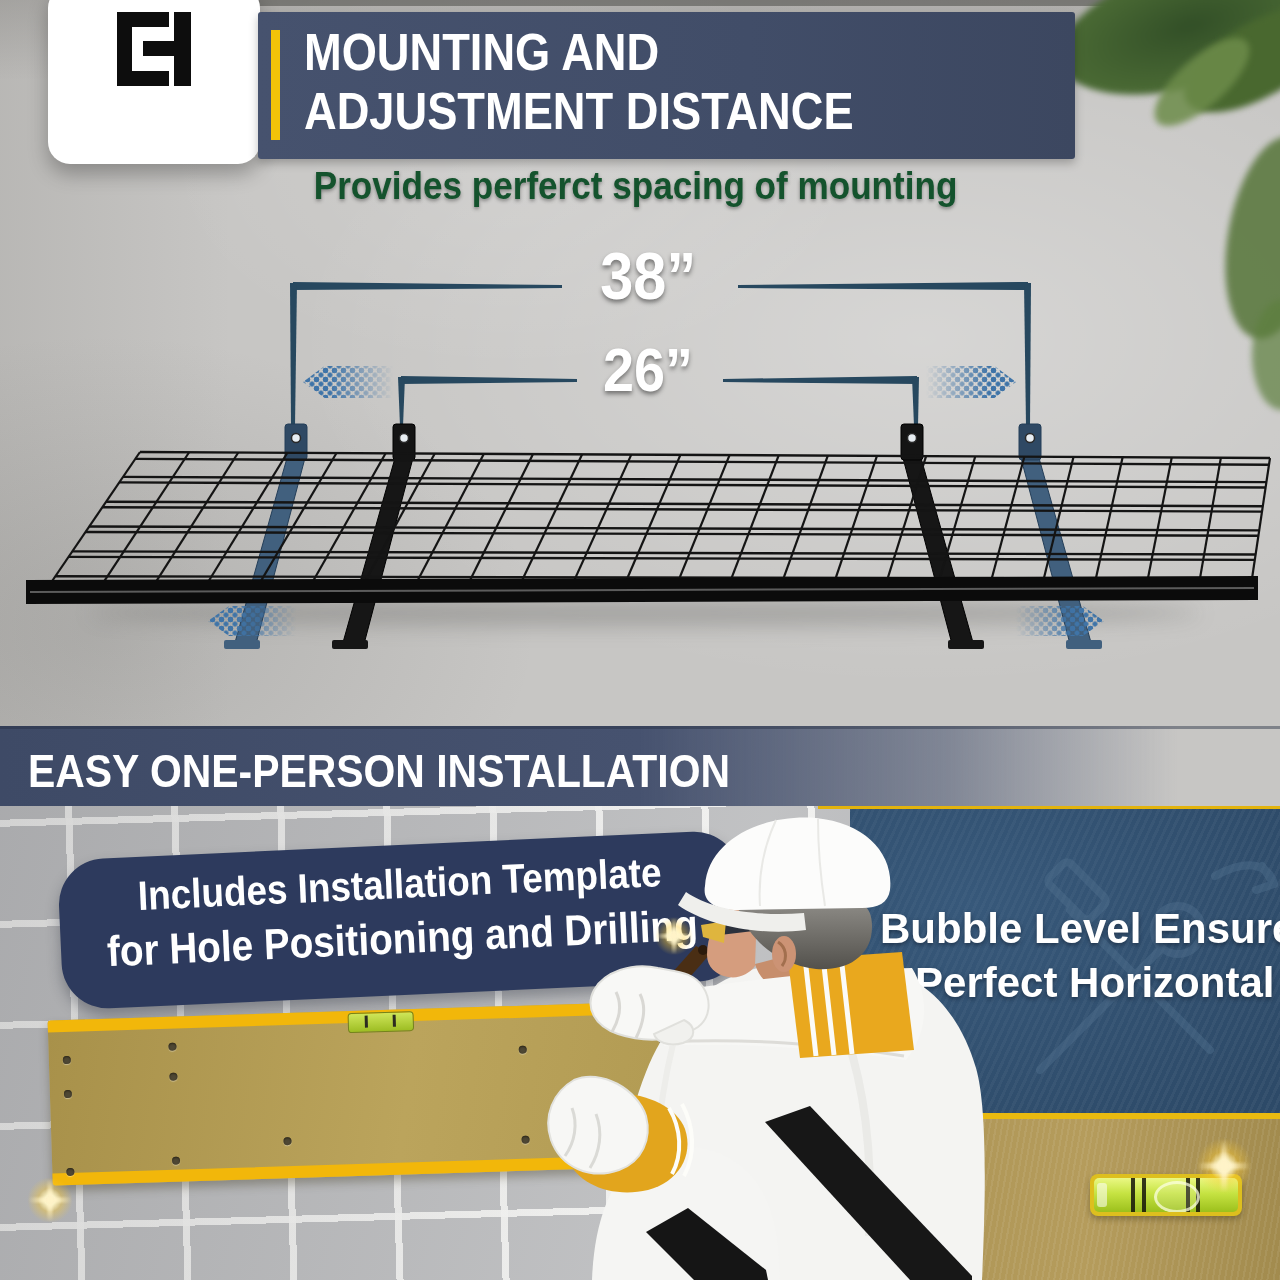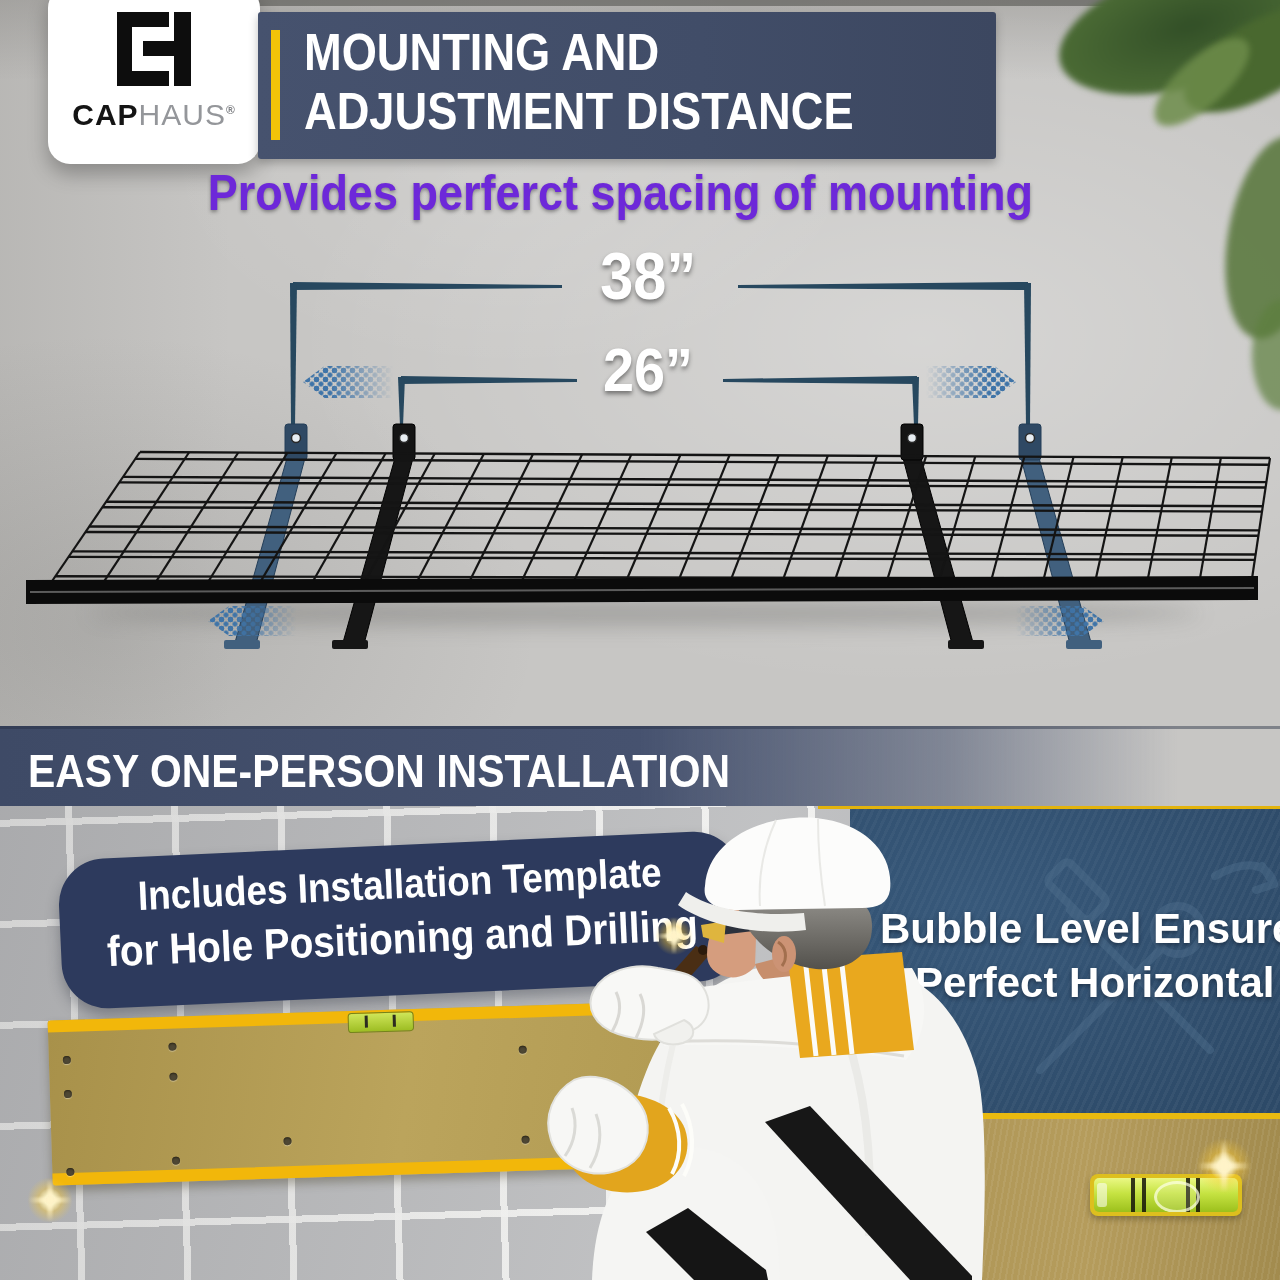--- a/index.html
+++ b/index.html
@@ -26,30 +26,30 @@
   .lm-left{left:0;top:0;width:15px;height:74px;}
   .lm-bot{left:0;top:59px;width:52px;height:15px;}
   .lm-mid{left:26px;top:29px;width:48px;height:15px;}
   .lm-rt{left:57px;top:0;width:17px;height:33px;}
   .lm-rb{left:57px;top:41px;width:17px;height:33px;}
   .logo-text{position:absolute;left:0;top:112px;width:212px;text-align:center;
     font-size:30px;letter-spacing:1px;font-weight:700;color:#141414;white-space:nowrap;}
   .logo-text .light{font-weight:400;color:#94969a;}
   .logo-text sup{font-size:12px;color:#7c7e82;}
   
-  .title-banner{position:absolute;left:258px;top:12px;width:738px;height:147px;
+  .title-banner{position:absolute;left:258px;top:12px;width:817px;height:147px;
     background:linear-gradient(90deg,#46526e 0%,#414d68 60%,#3c4760 100%);
     border-radius:3px;box-shadow:0 4px 10px rgba(0,0,0,.25);}
   .title-bar{position:absolute;left:13px;top:18px;width:9px;height:110px;background:#f2c308;}
   .title-text{position:absolute;left:46px;top:11px;color:#fff;font-weight:700;
     font-size:52px;line-height:59px;white-space:nowrap;}
   .cx{display:inline-block;transform:scaleX(.87);transform-origin:0 50%;}
   .cxc{display:inline-block;transform:scaleX(.9);transform-origin:50% 50%;}
-  .subtitle{position:absolute;left:0;top:164px;width:1240px;text-align:center;color:#6d28d9;
-    font-weight:700;font-size:50px;text-shadow:0 2px 4px rgba(40,40,40,.45);white-space:nowrap;}
+  .subtitle{position:absolute;left:16px;top:164px;width:1240px;text-align:center;color:#14532d;
+    font-weight:700;font-size:39px;text-shadow:0 2px 4px rgba(40,40,40,.45);white-space:nowrap;}
   
   .dim-label{position:absolute;left:8px;width:1280px;text-align:center;color:#fff;font-weight:700;
     text-shadow:0 3px 5px rgba(30,30,30,.5);white-space:nowrap;}
   .dim38{top:238px;font-size:66px;}
   .dim26{top:334px;font-size:62px;}
   
   .ht-arrow{position:absolute;
     background-image:radial-gradient(circle,#3f74a8 0 2.7px,transparent 3.1px),
                      radial-gradient(circle,#3f74a8 0 2.2px,transparent 2.6px);
     background-size:9px 9px,9px 9px;background-position:0 0,4.5px 4.5px;
@@ -220,21 +220,20 @@
 
   <div class="logo-card">
     <div class="logo-mark">
       <div class="lm-top"></div>
         <div class="lm-left"></div>
         <div class="lm-bot"></div>
       <div class="lm-mid"></div>
         <div class="lm-rt"></div>
         <div class="lm-rb"></div>
     </div>
-    <div class="logo-text"><span>CAP</span><span class="light">HAUS</span><sup>®</sup></div>
   </div>
 
   <div class="title-banner">
     <div class="title-bar"></div>
     <div class="title-text">
       <span class="cx">MOUNTING AND</span><br>
       <span class="cx">ADJUSTMENT DISTANCE</span>
     </div>
   </div>
   <div class="subtitle"><span class="cxc">Provides perferct spacing of mounting</span></div>

